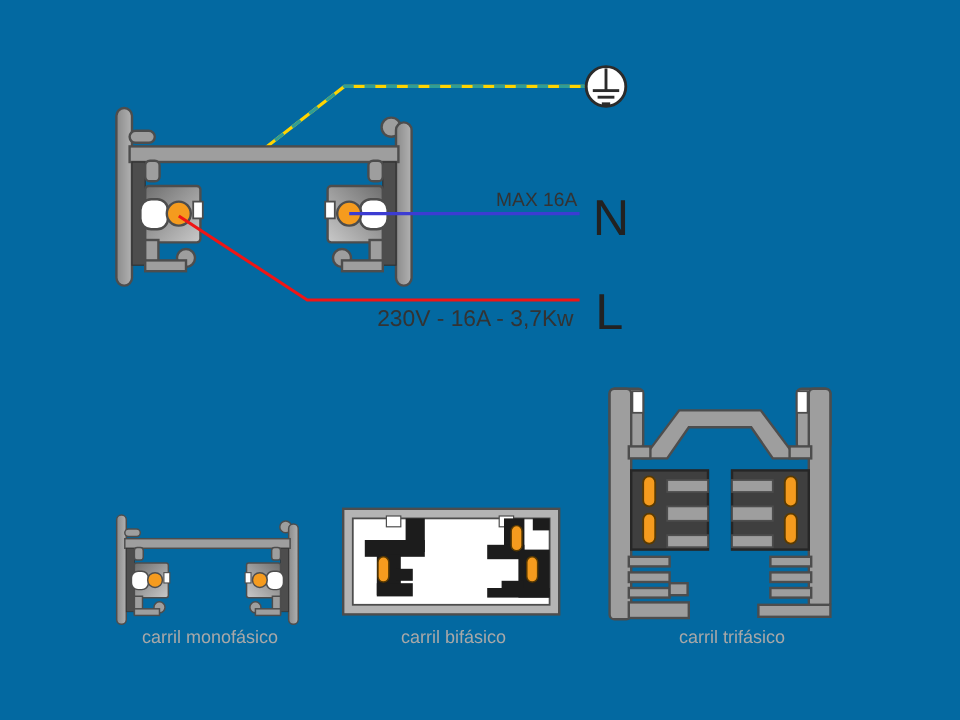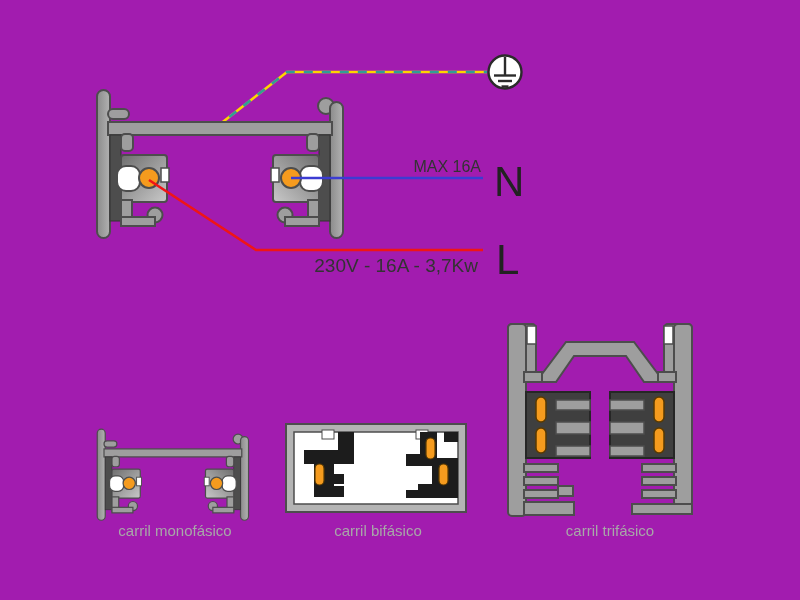--- a/index.html
+++ b/index.html
@@ -1,17 +1,17 @@
 <!DOCTYPE html>
 <html><head>
 <meta charset="utf-8">
 <style>
   html,body{margin:0;padding:0;background:#fff;}
   .canvas{
-    width:800px;height:600px;position:relative;background:#a21caf;
+    width:800px;height:600px;position:relative;background:#0369a1;
     font-family:"Liberation Sans",sans-serif;overflow:hidden;
   }
   svg{display:block;}
   text{font-family:"Liberation Sans",sans-serif;}
   .spec-label{font-size:16px;fill:#333333;}
   .spec-label-big{font-size:19px;fill:#333333;}
   .terminal{font-size:42px;fill:#222222;}
   .caption{font-size:15px;fill:#a8a8a8;}
 </style>
 </head>

